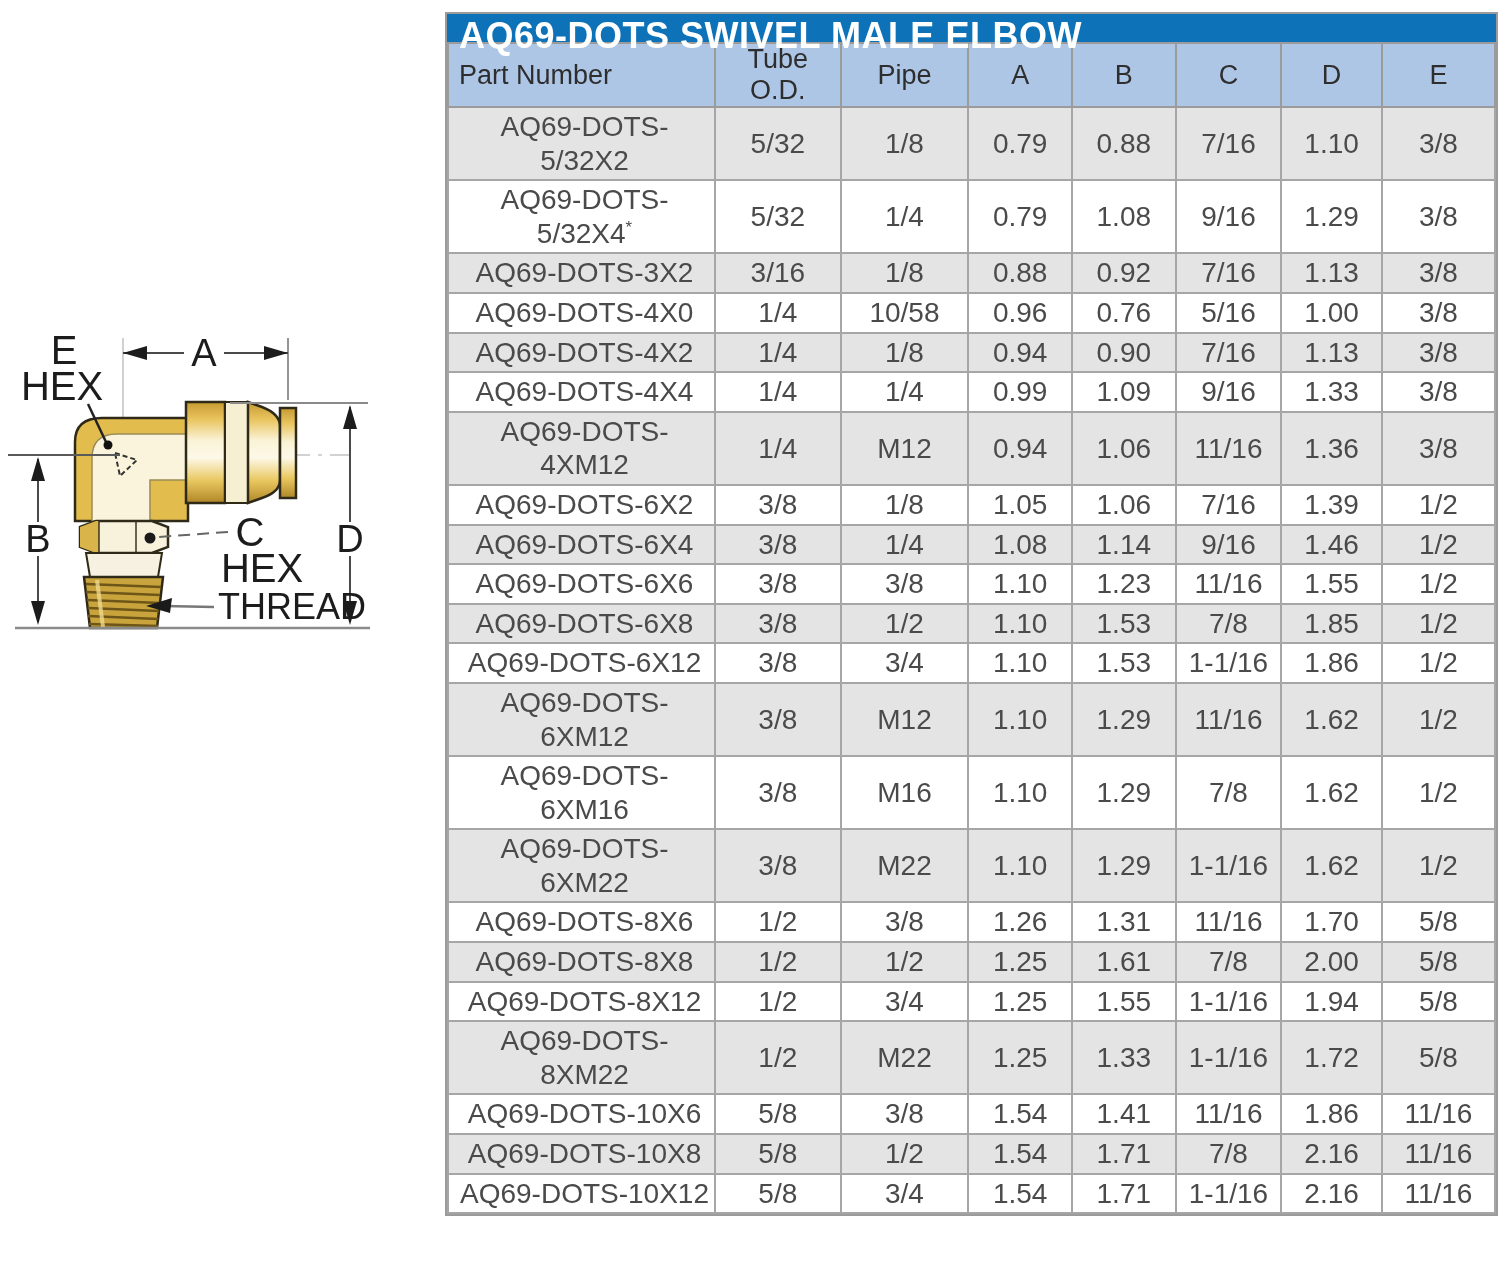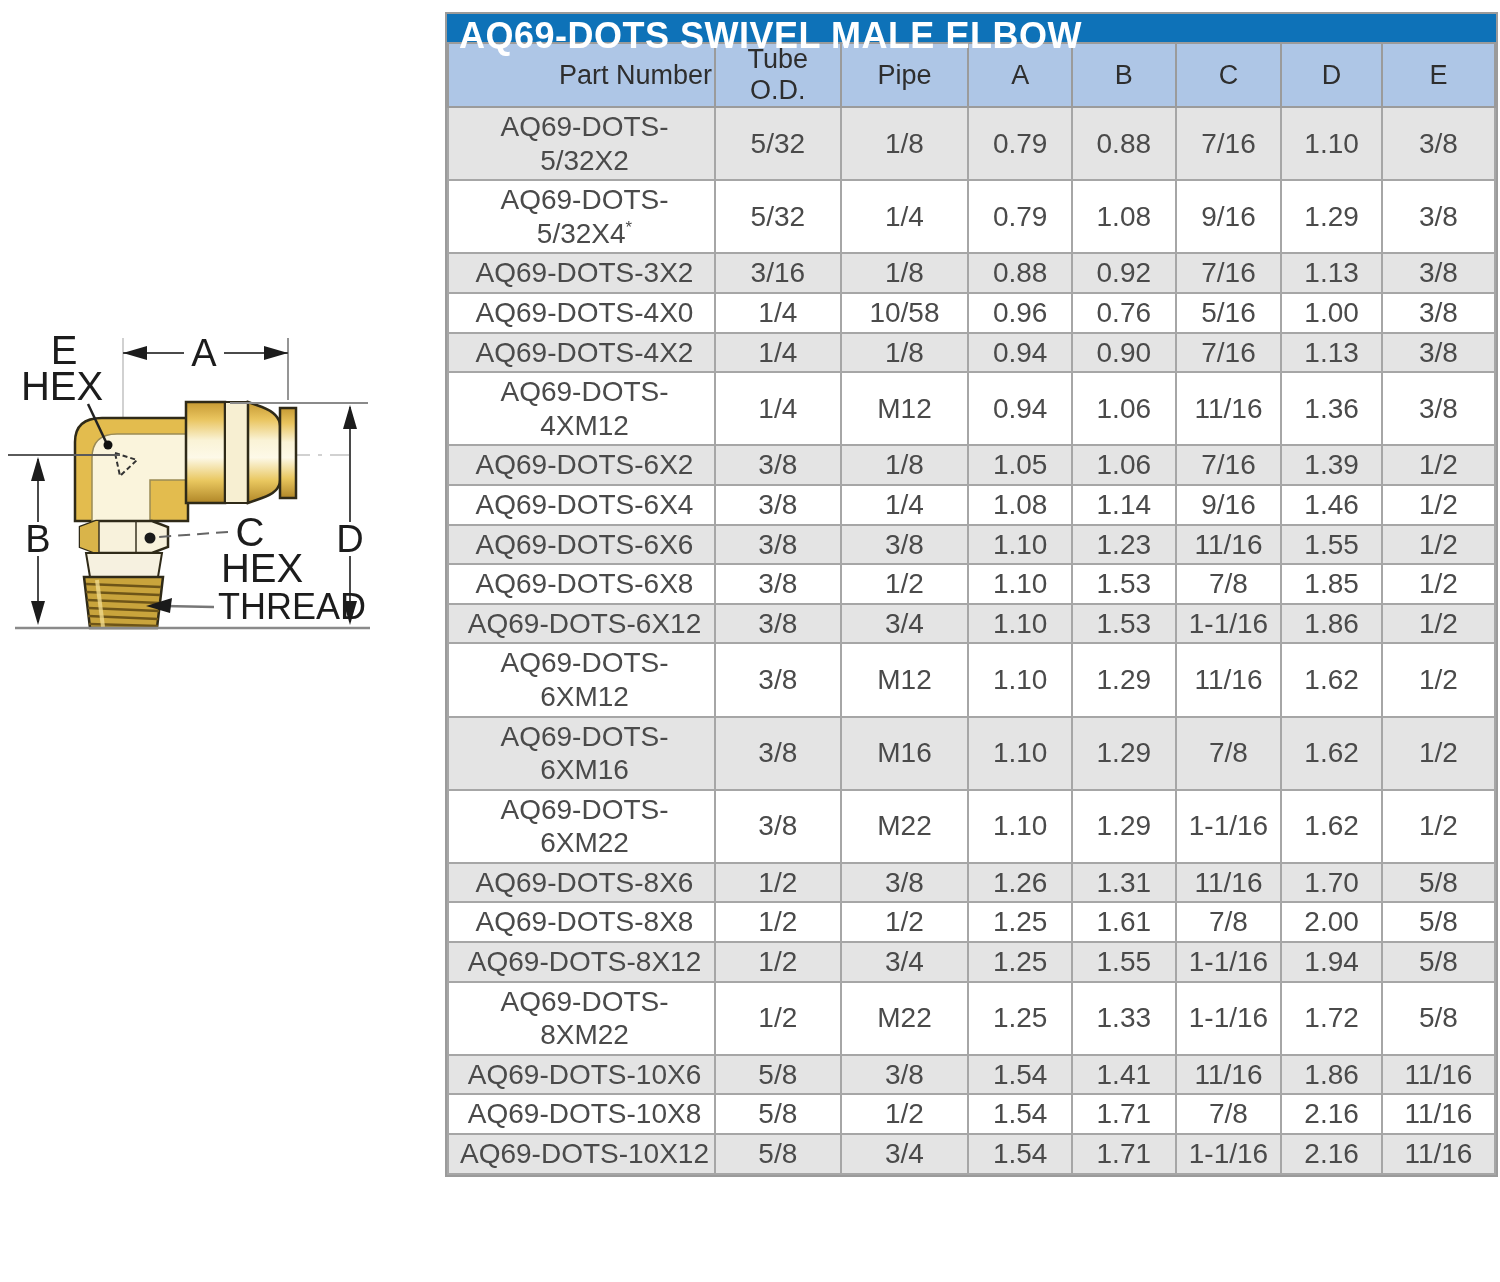--- a/index.html
+++ b/index.html
@@ -20,21 +20,21 @@
     background:#0e72b8; color:#ffffff; font-weight:bold;
     font-size:36px; line-height:44px; height:28px;
     padding-left:12px; letter-spacing:0.5px; white-space:nowrap;
   }
   table.spec { width:100%; border-collapse:collapse; table-layout:fixed; }
   table.spec th {
     background:#aec6e6; color:#2e2e2e; font-weight:normal;
     font-size:27px; height:38px; border:2px solid #9b9b9b;
     text-align:center; padding:0 2px;
   }
-  table.spec th:first-child { text-align:right; padding-left:10px; }
+  table.spec th:first-child { text-align:left; padding-left:10px; }
   table.spec td {
     font-size:28px; color:#4a4a4a; text-align:center;
     height:38px; border:2px solid #a6a6a6; box-sizing:border-box;
     padding:2px 4px; line-height:1.2; white-space:pre-line;
   }
   table.spec td:first-child { text-align:center; padding-left:10px; }
   table.spec tbody tr:nth-child(odd) { background:#e4e4e4; }
   table.spec tbody tr:nth-child(even) { background:#ffffff; }
   table.spec sup { font-size:0.6em; }
 
@@ -219,20 +219,30 @@
             <td>AQ69-DOTS-4X2</td>
             <td>1/4</td>
             <td>1/8</td>
             <td>0.94</td>
             <td>0.90</td>
             <td>7/16</td>
             <td>1.13</td>
             <td>3/8</td>
           </tr>
           <tr>
+            <td>AQ69-DOTS-4X4</td>
+            <td>1/4</td>
+            <td>1/4</td>
+            <td>0.99</td>
+            <td>1.09</td>
+            <td>9/16</td>
+            <td>1.33</td>
+            <td>3/8</td>
+          </tr>
+          <tr>
             <td>AQ69-DOTS-4XM12</td>
             <td>1/4</td>
             <td>M12</td>
             <td>0.94</td>
             <td>1.06</td>
             <td>11/16</td>
             <td>1.36</td>
             <td>3/8</td>
           </tr>
           <tr>

